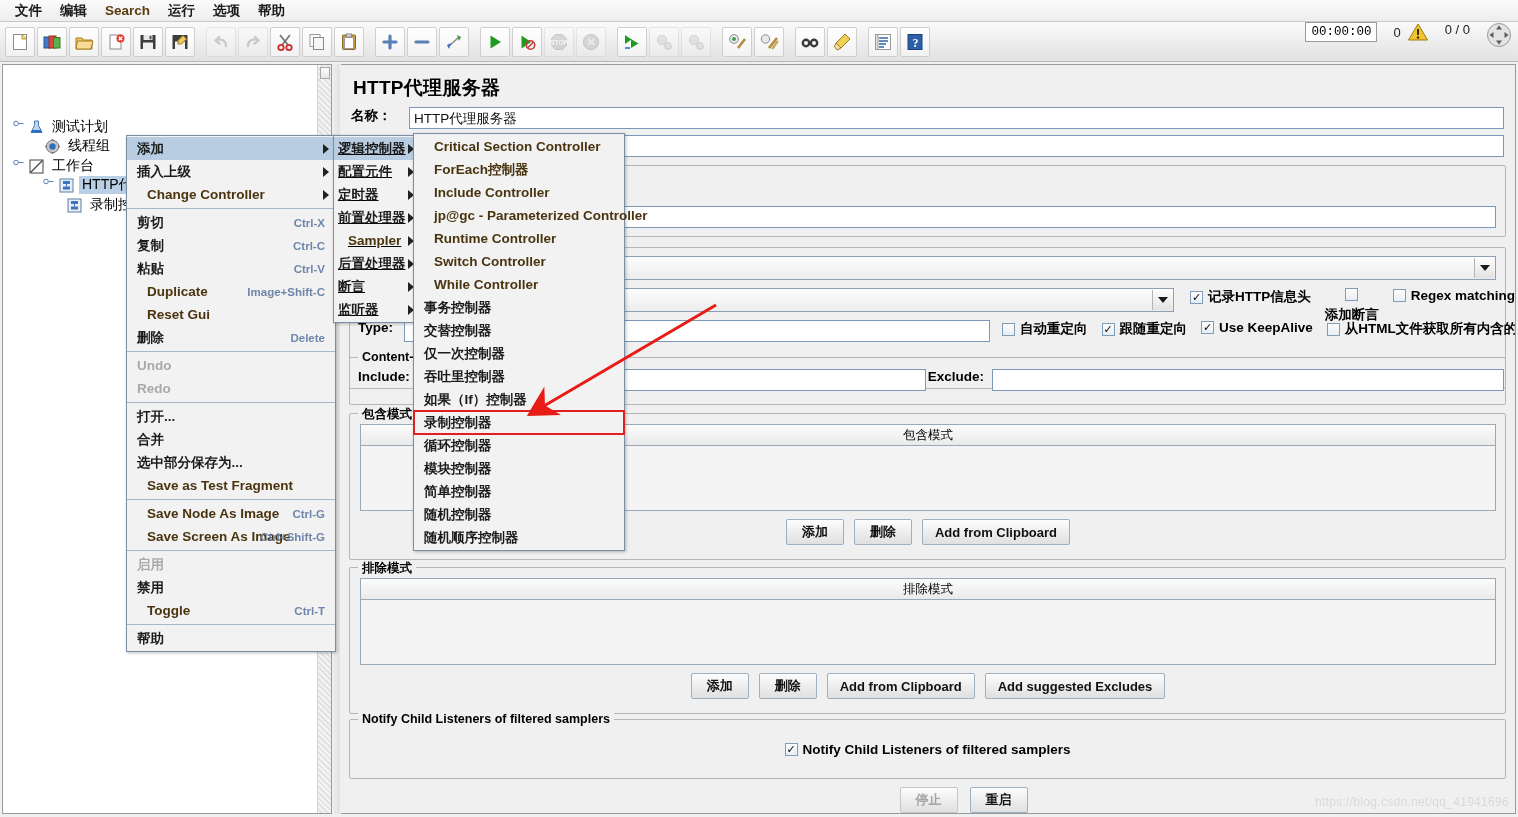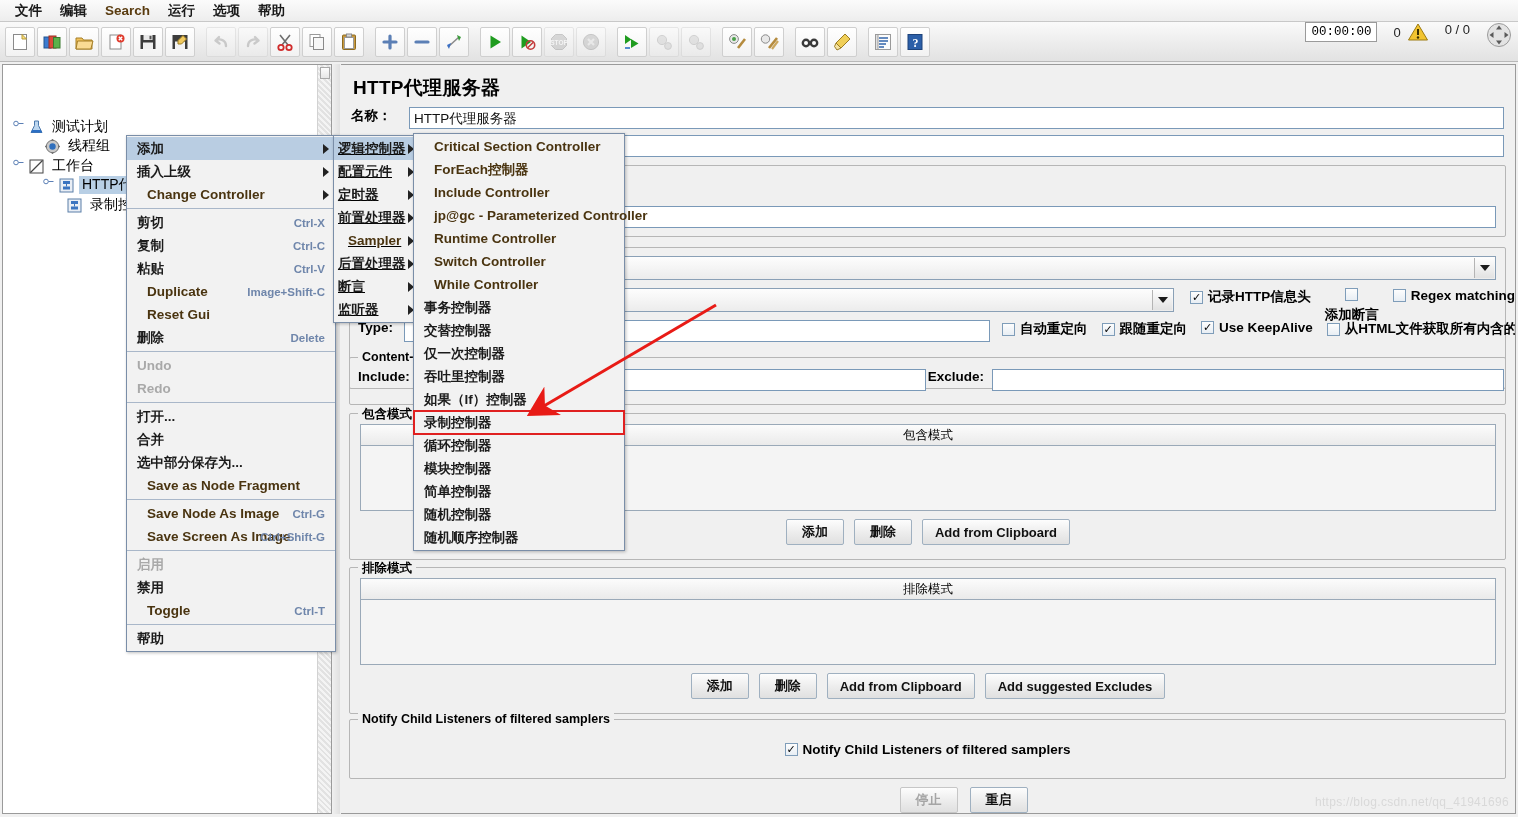--- a/index.html
+++ b/index.html
@@ -650,21 +650,21 @@
     <div class="mi">
       <span>打开...</span>
     </div>
     <div class="mi">
       <span>合并</span>
     </div>
     <div class="mi">
       <span>选中部分保存为...</span>
     </div>
     <div class="mi en">
-      <span>Save as Node Fragment</span>
+      <span>Save as Test Fragment</span>
     </div>
     <div class="msep"></div>
     <div class="mi en">
       <span>Save Node As Image</span>
       <span class="accel">Ctrl-G</span>
     </div>
     <div class="mi en">
       <span>Save Screen As Image</span>
       <span class="accel">Ctrl+Shift-G</span>
     </div>

